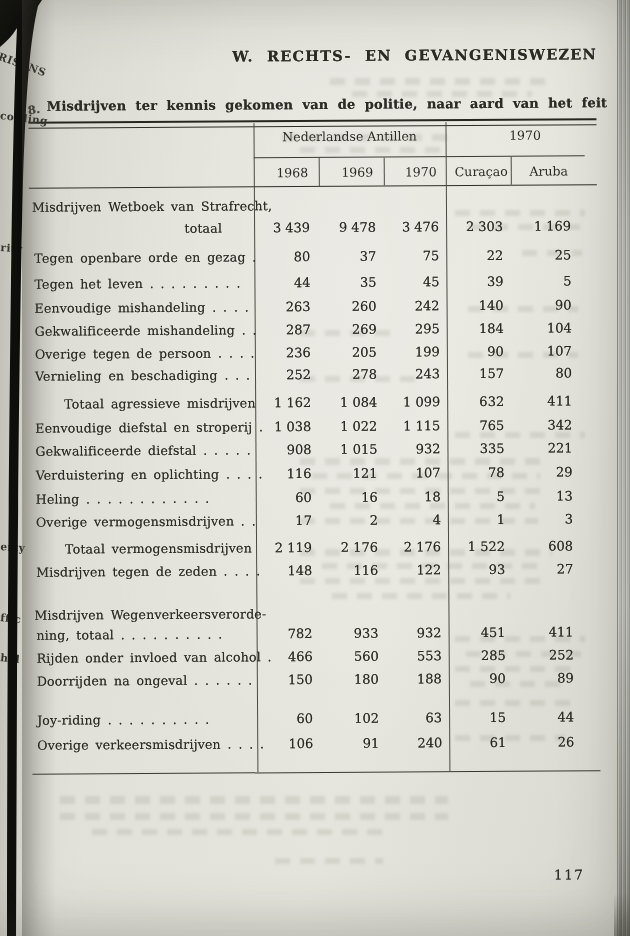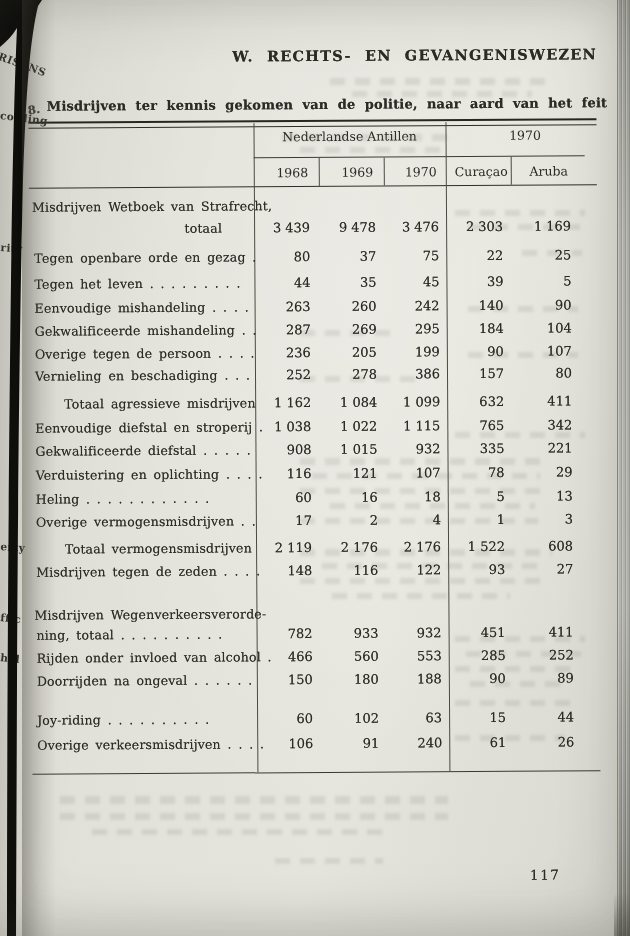--- a/index.html
+++ b/index.html
@@ -41,21 +41,21 @@
   .smudge{position:absolute;filter:blur(1.7px);opacity:.5;pointer-events:none;
     background:repeating-linear-gradient(90deg, rgba(112,112,100,.30) 0 15px, rgba(112,112,100,0) 15px 25px);}
   
   .page{position:absolute;inset:0;transform:rotate(-.35deg);transform-origin:50% 40%;}
   .section-header{position:absolute;top:47px;right:31px;font-weight:bold;font-size:14.5px;
     letter-spacing:1.2px;word-spacing:7px;white-space:nowrap;
     text-shadow:0 0 .6px rgba(44,43,37,.8);}
   .title-row{position:absolute;left:29px;top:97px;width:560px;font-weight:bold;font-size:13px;
     word-spacing:4.5px;letter-spacing:.2px;white-space:nowrap;text-shadow:0 0 .5px rgba(44,43,37,.75);}
   .table-number{display:inline-block;transform:rotate(-8deg) translateY(3px);font-size:11.5px;margin-right:7px;opacity:.85;}
-  .page-number{position:absolute;left:527px;top:868px;font-size:13.5px;letter-spacing:1.5px;
+  .page-number{position:absolute;left:551px;top:868px;font-size:13.5px;letter-spacing:1.5px;
     text-shadow:0 0 .5px rgba(44,43,37,.7);}
   
   .table{position:absolute;left:30px;top:120px;width:568px;height:660px;font-size:12.5px;}
   .rule-top{position:absolute;left:0;top:0;width:568px;height:4px;
     border-top:2.2px solid #27261f;border-bottom:1.3px solid #2c2b24;}
   .rule-mid{position:absolute;left:225px;top:37px;width:331px;height:1.2px;background:#3c3b31;}
   .rule-head-bottom{position:absolute;left:0;top:66px;width:568px;height:1.3px;background:#2f2e26;}
   .rule-bottom{position:absolute;left:0;top:652px;width:568px;height:1.3px;background:#3a392f;}
   .vline{position:absolute;width:1px;background:#4b4a40;}
   .vl-a{left:225px;top:3px;height:649px;}
@@ -220,21 +220,21 @@
               <div class="val c2">199</div>
               <div class="val c3">90</div>
               <div class="val c4">107</div>
             </div>
           </div>
           <div class="rowblock" style="margin-top: 6px;">
             <div class="row">
               <div class="lbl">Vernieling en beschadiging . . .</div>
               <div class="val c0">252</div>
               <div class="val c1">278</div>
-              <div class="val c2">386</div>
+              <div class="val c2">243</div>
               <div class="val c3">157</div>
               <div class="val c4">80</div>
             </div>
           </div>
           <div class="rowblock" style="margin-top: 12px;">
             <div class="row">
               <div class="lbl indent">Totaal agressieve misdrijven</div>
               <div class="val c0">1 162</div>
               <div class="val c1">1 084</div>
               <div class="val c2">1 099</div>

